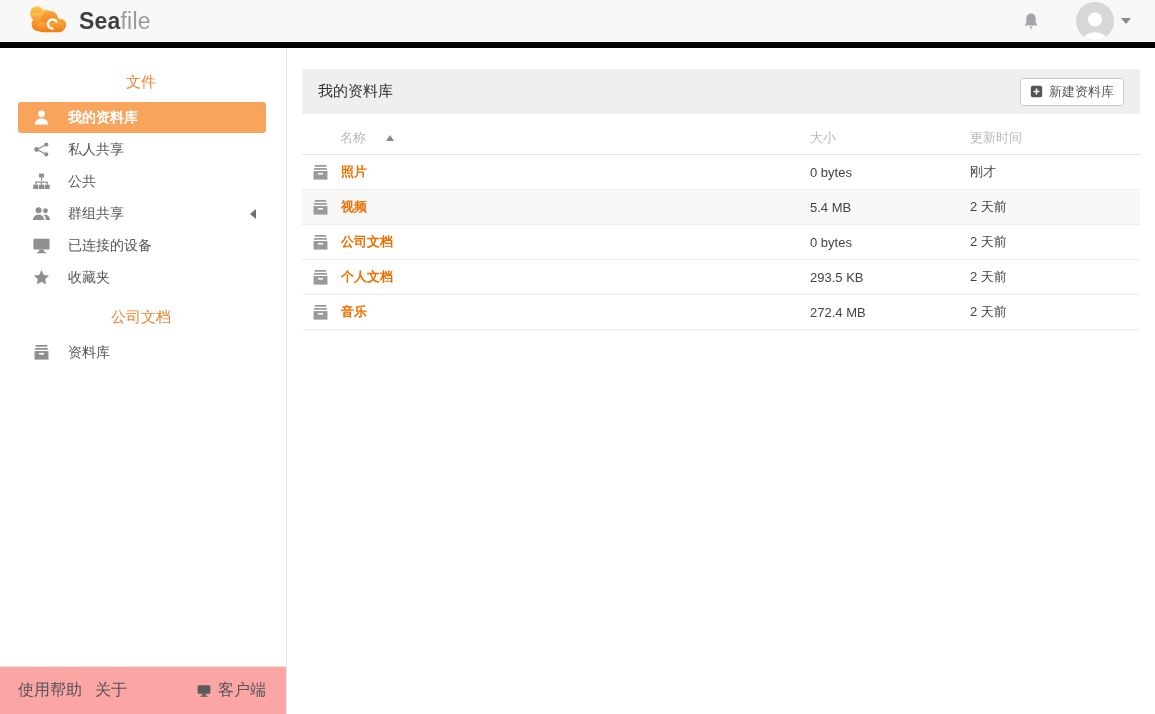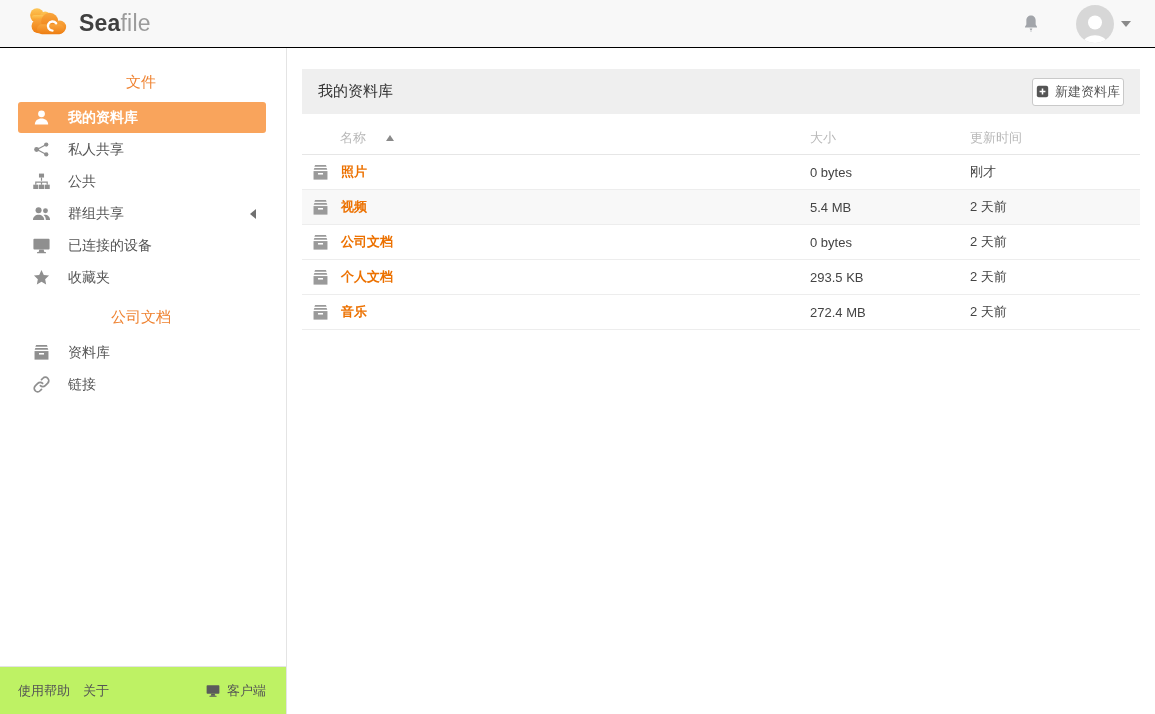--- a/index.html
+++ b/index.html
@@ -1,20 +1,20 @@
 <!DOCTYPE html>
 <html style="--accent: #ef8230; --link: #ec7100; --selected: #f9a45c; --panelbg: #efefef;"><head>
 <meta charset="utf-8">
 <style>
   * { box-sizing: border-box; margin: 0; padding: 0; }
   html, body { width: 1155px; height: 714px; overflow: hidden; background: #fff;
     font-family: "Liberation Sans", "DejaVu Sans", sans-serif; }
 
   
-  .navbar { height: 48px; background: #f8f8f8; border-bottom: 1px solid #000000;
+  .navbar { height: 48px; background: #f8f8f8; border-bottom: 6px solid #000000;
     display: flex; align-items: center; padding: 0 24px; }
   .brand { display: flex; align-items: center; gap: 9px; cursor: pointer; }
   .brand-text { font-size: 23px; letter-spacing: .2px; }
   .brand-bold { color: #3f3f3f; font-weight: bold; }
   .brand-light { color: #9b9b9b; }
   .nav-right { margin-left: auto; display: flex; align-items: center; gap: 36px; }
   .bell { width: 18px; height: 23px; color: #a2a5aa; cursor: pointer; }
   .bell svg { width: 100%; height: 100%; fill: currentColor; }
   .account { display: flex; align-items: center; gap: 7px; cursor: pointer; }
   .avatar { width: 38px; height: 38px; border-radius: 50%; background: #d7d7d7;
@@ -35,36 +35,36 @@
   .gear svg { width: 100%; height: 100%; fill: currentColor; }
   .side-item { display: flex; align-items: center; height: 31px; padding: 0 10px 0 12px;
     border-radius: 3px; margin-bottom: 1px; font-size: 14px; color: #555; cursor: pointer; }
   .side-item .icon { width: 22px; height: 20px; display: flex; align-items: center;
     justify-content: center; margin-right: 16px; color: #8f8f8f; flex: none; }
   .side-item .icon svg { width: 19px; height: 19px; fill: currentColor; }
   .side-item.selected { background: var(--selected); color: #fff; font-weight: bold; }
   .side-item.selected .icon { color: #fff; }
   .collapser { margin-left: auto; width: 0; height: 0; border-top: 5px solid transparent;
     border-bottom: 5px solid transparent; border-right: 6px solid #707070; cursor: pointer; }
-  .side-footer { height: 48px; background: #bef264; border-top: 1px solid #e3e3e3;
+  .side-footer { height: 48px; background: #fca5a5; border-top: 1px solid #e3e3e3;
     display: flex; align-items: center; justify-content: space-between;
-    padding: 0 20px 0 18px; font-size: 13px; color: #555; }
+    padding: 0 20px 0 18px; font-size: 16px; color: #555; }
   .foot-left { display: flex; gap: 13px; }
   .foot-link { cursor: pointer; }
   .client-link { display: flex; align-items: center; gap: 6px; cursor: pointer; }
   .client-link .icon { width: 16px; height: 15px; color: #5b5b5b; }
   .client-link .icon svg { width: 100%; height: 100%; fill: currentColor; }
 
   
   .main { flex: 1; padding: 21px 15px 0 15px; background: #fff; }
   .panel-header { background: var(--panelbg); height: 45px; display: flex;
     align-items: center; justify-content: space-between; padding: 0 16px 0 16px; }
   .panel-title { font-size: 15px; color: #333; }
   .btn-new { display: inline-flex; align-items: center; gap: 6px; background: #fff;
-    border: 1px solid #c9c9c9; border-radius: 3px; height: 28px; padding: 0 3px;
+    border: 1px solid #c9c9c9; border-radius: 3px; height: 28px; padding: 0 9px;
     font-size: 13px; color: #555; cursor: pointer; font-family: inherit; }
   .btn-new .icon { width: 13px; height: 13px; display: flex; }
   .btn-new .icon svg { width: 100%; height: 100%; }
 
   .table { margin-top: 8px; }
   .table-header, .table-row { display: grid; grid-template-columns: 1fr 160px 170px;
     align-items: center; }
   .table-header { height: 33px; border-bottom: 1px solid #e6e6e6; color: #b8b8b8;
     font-size: 13px; }
   .th-name { padding-left: 38px; display: flex; align-items: center; cursor: pointer; gap: 14px; }
@@ -206,29 +206,20 @@
           <span class="icon">
             <svg viewBox="0 0 24 24">
               <path d="M5.2 2.6h13.6l.9 2.2H4.3z"></path>
               <path d="M4.3 6.4h15.4l.9 2.2H3.4z"></path>
               <path d="M3.2 10.2h17.6V21H3.2z"></path>
               <rect x="8.8" y="12.6" width="6.4" height="2" fill="#fff"></rect>
             </svg>
           </span>
           <span class="side-label">资料库</span>
         </div>
-        <div class="side-item">
-          <span class="icon">
-            <svg viewBox="0 0 24 24">
-              <path d="M10.6 13.4a4.3 4.3 0 0 0 6.1 0l3.2-3.2a4.3 4.3 0 0 0-6.1-6.1l-1.8 1.8" stroke="currentColor" stroke-width="2.2" fill="none" stroke-linecap="round"></path>
-              <path d="M13.4 10.6a4.3 4.3 0 0 0-6.1 0l-3.2 3.2a4.3 4.3 0 0 0 6.1 6.1l1.8-1.8" stroke="currentColor" stroke-width="2.2" fill="none" stroke-linecap="round"></path>
-            </svg>
-          </span>
-          <span class="side-label">链接</span>
-        </div>
       </div>
     <div class="side-footer">
       <div class="foot-left">
         <span class="foot-link">使用帮助</span>
         <span class="foot-link">关于</span>
       </div>
       <div class="client-link">
         <span class="icon">
           <svg viewBox="0 0 24 24">
             <rect x="1.8" y="3.5" width="20.4" height="13.5" rx="1.2"></rect>

